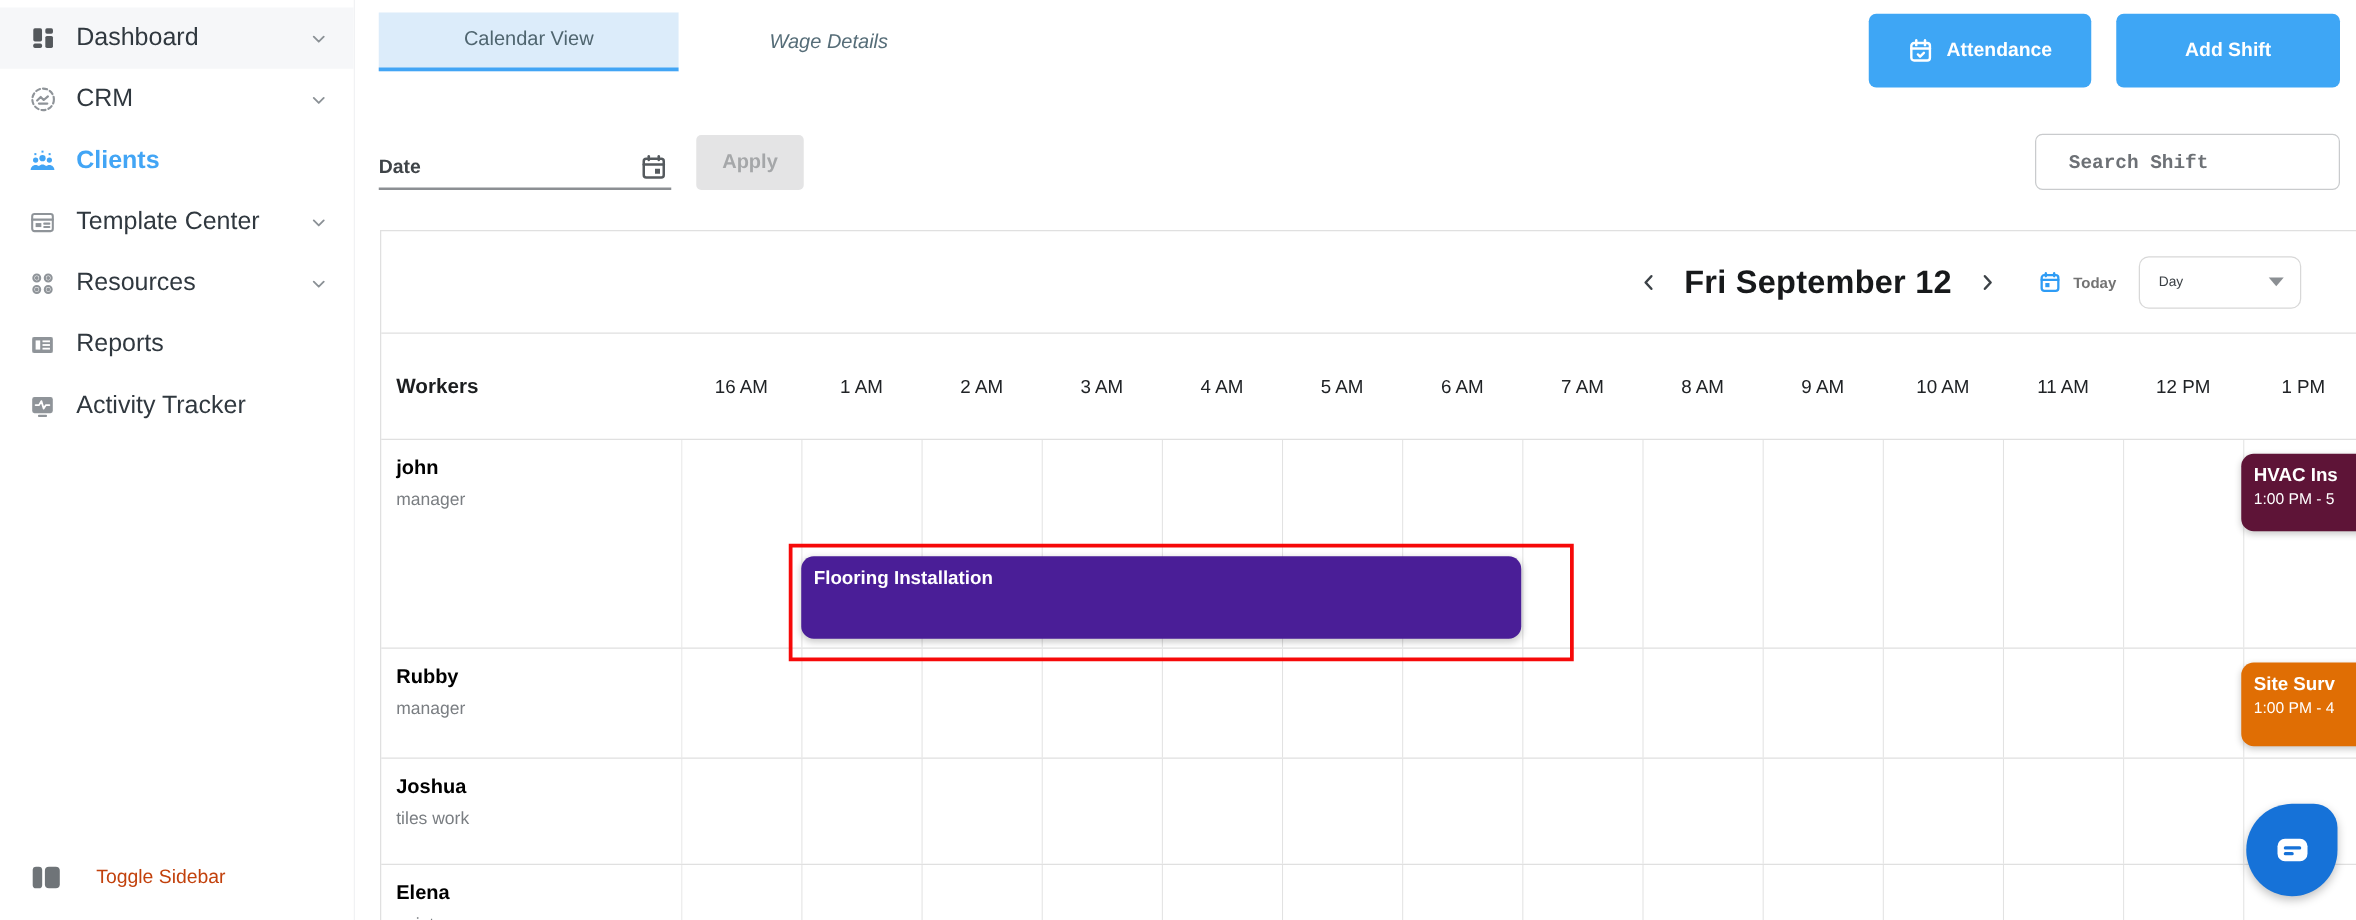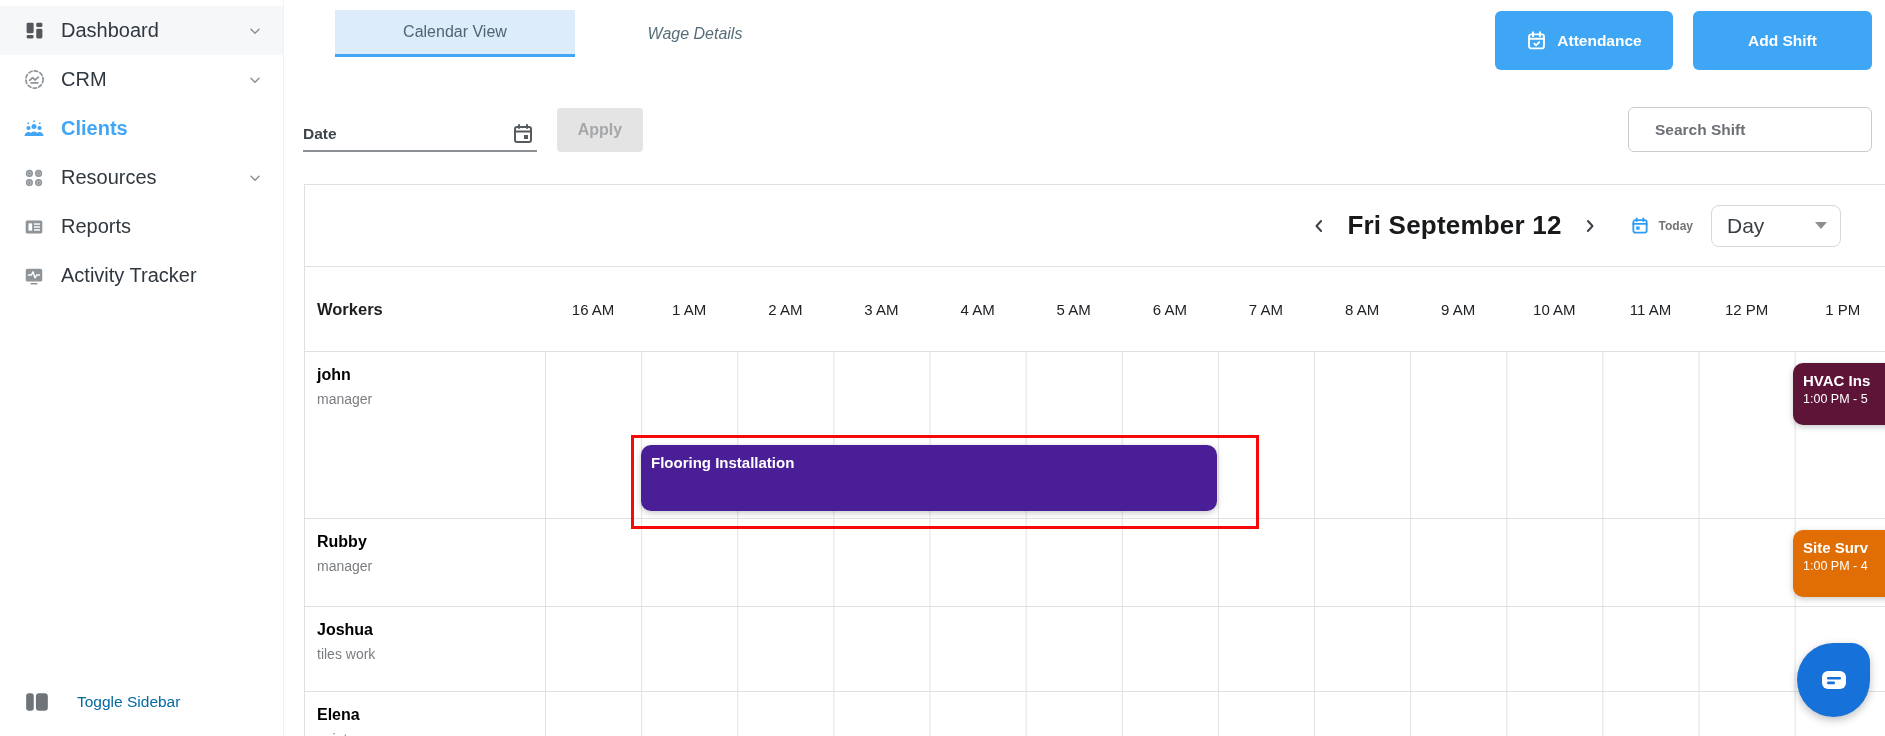--- a/index.html
+++ b/index.html
@@ -16,59 +16,59 @@
   .side-item.hl{background:#f6f7f9;}
   .side-item .icn{width:24px;height:24px;flex:none;color:#8f9499;display:flex;align-items:center;justify-content:center;}
   .side-item .icn.dark{color:#54585c;}
   .side-item .lbl{margin-left:15px;}
   .side-item .chev{margin-left:auto;color:#8b9196;display:flex;}
   .side-item.active{color:#42a5f5;font-weight:700;}
   .side-item.active .icn{color:#42a5f5;}
   .toggle-row{position:absolute;bottom:10px;left:0;right:0;height:48px;display:flex;
     align-items:center;padding-left:24px;cursor:pointer;}
   .toggle-row .icn{width:26px;height:26px;color:#6f7478;}
-  .toggle-row .lbl{margin-left:27px;font-size:15.5px;color:#0369a1;}
+  .toggle-row .lbl{margin-left:27px;font-size:15.5px;color:#c2410c;}
 
   
   .tab{position:absolute;top:10px;height:47px;width:240px;display:flex;align-items:center;
-    justify-content:center;font-size:16px;font-weight:500;color:#566d78;cursor:pointer;margin-left:32px;}
+    justify-content:center;font-size:16px;font-weight:500;color:#566d78;cursor:pointer;}
   .tab.active{left:303px;background:#dcecfa;border-bottom:3px solid #42a5f5;color:#4f656f;}
   .tab.idle{left:543px;background:#fff;font-style:italic;}
   .btn-blue{position:absolute;top:11px;height:59px;background:#3ea6f5;color:#fff;
     font-weight:700;font-size:15.5px;border:none;border-radius:6px;display:flex;
     align-items:center;justify-content:center;gap:10px;cursor:pointer;
     font-family:"Liberation Sans",sans-serif;}
   #btn-attendance{left:1495px;width:178px;}
   #btn-addshift{left:1693px;width:179px;}
 
   
   .date-field{position:absolute;left:303px;top:104px;width:234px;height:48px;
     border-bottom:2px solid #8c8f93;cursor:pointer;}
   .date-field .lbl{position:absolute;left:0;bottom:7px;font-size:15.5px;font-weight:700;color:#3f4448;}
   .date-field .icn{position:absolute;right:2px;bottom:4px;color:#555a5e;display:flex;}
   .btn-apply{position:absolute;left:557px;top:108px;width:86px;height:44px;background:#e4e4e5;
     color:#a5a7a9;font-weight:600;font-size:16px;border:none;border-radius:4px;cursor:default;
     font-family:"Liberation Sans",sans-serif;}
   .search-input{position:absolute;left:1628px;top:107px;width:244px;height:45px;
     border:1px solid #c9cbcd;border-radius:6px;padding:0 12px 0 26px;font-size:15.5px;
-    font-weight:600;color:#444;outline:none;font-family:Liberation Sans, sans-serif;}
+    font-weight:600;color:#444;outline:none;font-family:Liberation Mono, monospace;}
   .search-input::placeholder{color:#6d7176;font-weight:600;}
 
   
   .panel{position:absolute;left:304px;top:184px;width:1594px;height:600px;
     border:1px solid #e0e0e0;background:#fff;}
   .cal-toolbar{height:82px;border-bottom:1px solid #e0e0e0;display:flex;align-items:center;
     justify-content:flex-end;padding-right:56px;}
   .nav-arrow{display:flex;align-items:center;color:#3c4247;cursor:pointer;padding:4px;}
   .cal-title{font-size:26px;font-weight:700;color:#17191b;margin:0 14px;letter-spacing:.2px;}
   .today-grp{display:flex;align-items:center;gap:9px;margin-left:26px;color:#737373;
     font-size:12px;font-weight:600;cursor:pointer;}
   .day-select{width:130px;height:42px;border:1px solid #d8d8d8;border-radius:8px;margin-left:18px;
     display:flex;align-items:center;justify-content:space-between;padding:0 13px 0 15px;
-    font-size:21px;color:#3a3f44;cursor:pointer;}
+    font-size:11px;color:#3a3f44;cursor:pointer;}
   .day-select .tri{width:0;height:0;border-left:6px solid transparent;border-right:6px solid transparent;
     border-top:7px solid #8b8f93;}
 
   .col-header{height:85px;border-bottom:1px solid #e0e0e0;display:flex;align-items:center;}
   .workers-h{width:240px;flex:none;padding-left:12px;font-size:16.5px;font-weight:700;color:#1c1e20;}
   .time-cell{width:96.13px;flex:none;text-align:center;font-size:15px;font-weight:500;color:#202326;}
 
   .cal-body{position:relative;}
   .cal-row{display:flex;border-bottom:1px solid #e0e0e0;}
   .worker-cell{width:240px;flex:none;padding:14px 0 0 12px;}
@@ -134,20 +134,37 @@
               <circle cx="17.5" cy="11" r="2.1"></circle>
               <path d="M2.5 19c0-2.2 1.8-4 4-4s4 1.8 4 4z"></path>
               <path d="M7.6 19c.4-2.6 2.2-4.4 4.4-4.4s4 1.8 4.4 4.4z"></path>
               <path d="M13.5 19c0-2.2 1.8-4 4-4s4 1.8 4 4z"></path>
               <rect x="5.5" y="5.5" width="1.6" height="1.6"></rect>
               <rect x="11.2" y="3.5" width="1.6" height="1.6"></rect>
               <rect x="16.9" y="5.5" width="1.6" height="1.6"></rect>
             </svg>
           </span>
           <span class="lbl">Clients</span>
+        </div>
+        <div class="side-item">
+          <span class="icn">
+            <svg width="22" height="22" viewBox="0 0 24 24" fill="none" stroke="currentColor" stroke-width="1.8" stroke-linecap="round" stroke-linejoin="round">
+              <rect x="3" y="4.5" width="18" height="15" rx="2"></rect>
+              <line x1="3" y1="9.5" x2="21" y2="9.5"></line>
+              <rect x="6" y="12.5" width="5" height="3.5" fill="currentColor" stroke="none"></rect>
+              <line x1="13.5" y1="13" x2="18" y2="13"></line>
+              <line x1="13.5" y1="16" x2="18" y2="16"></line>
+            </svg>
+          </span>
+          <span class="lbl">Template Center</span>
+          <span class="chev">
+            <svg width="16" height="16" viewBox="0 0 24 24" fill="none" stroke="currentColor" stroke-width="2.2" stroke-linecap="round" stroke-linejoin="round">
+              <polyline points="6,9.5 12,15.5 18,9.5"></polyline>
+            </svg>
+          </span>
         </div>
         <div class="side-item">
           <span class="icn">
             <svg width="22" height="22" viewBox="0 0 24 24" fill="none" stroke="currentColor" stroke-width="1.8" stroke-linecap="round" stroke-linejoin="round">
               <circle cx="7" cy="7" r="3"></circle>
               <circle cx="17" cy="7" r="3"></circle>
               <circle cx="7" cy="17" r="3"></circle>
               <circle cx="17" cy="17" r="3"></circle>
               <circle cx="7" cy="7" r="0.8" fill="currentColor"></circle>
               <circle cx="17" cy="7" r="0.8" fill="currentColor"></circle>

